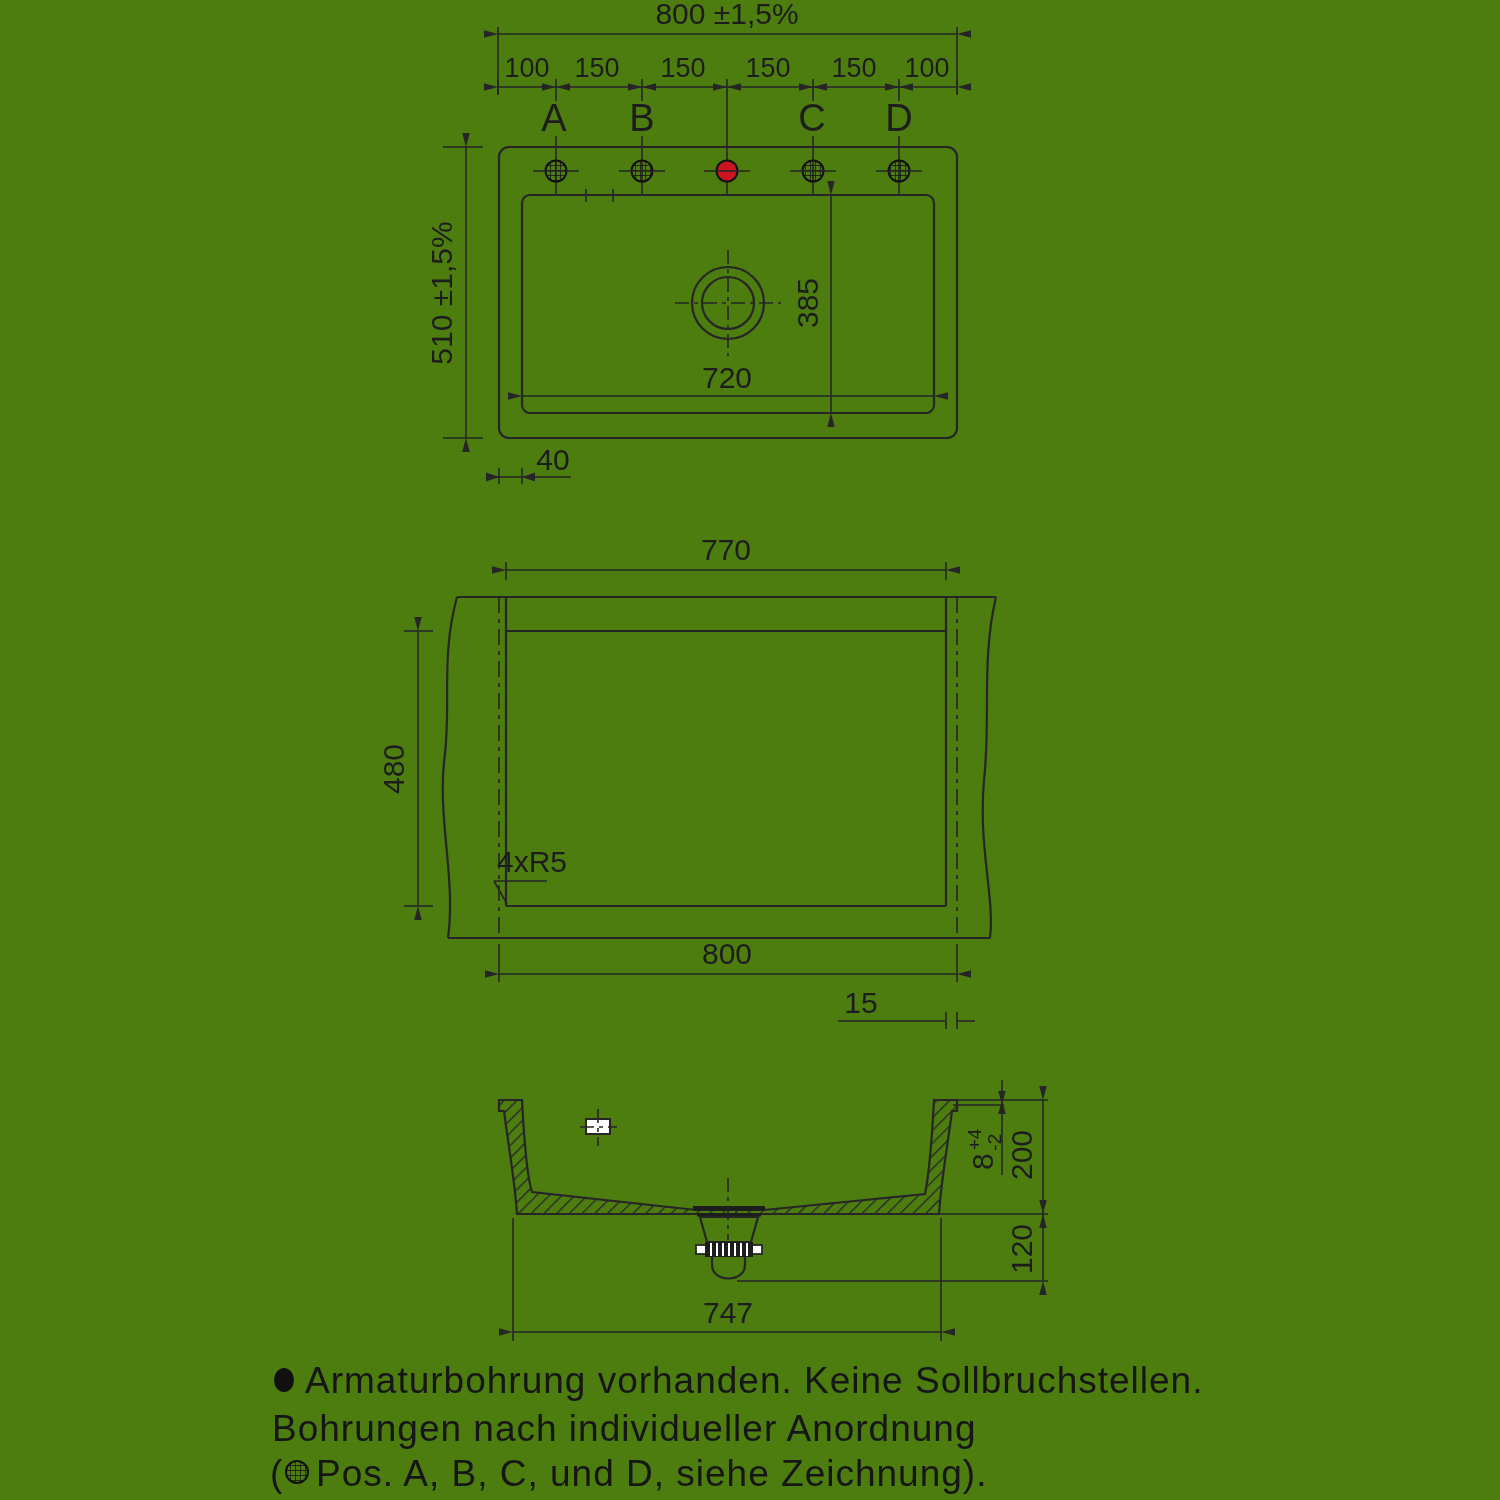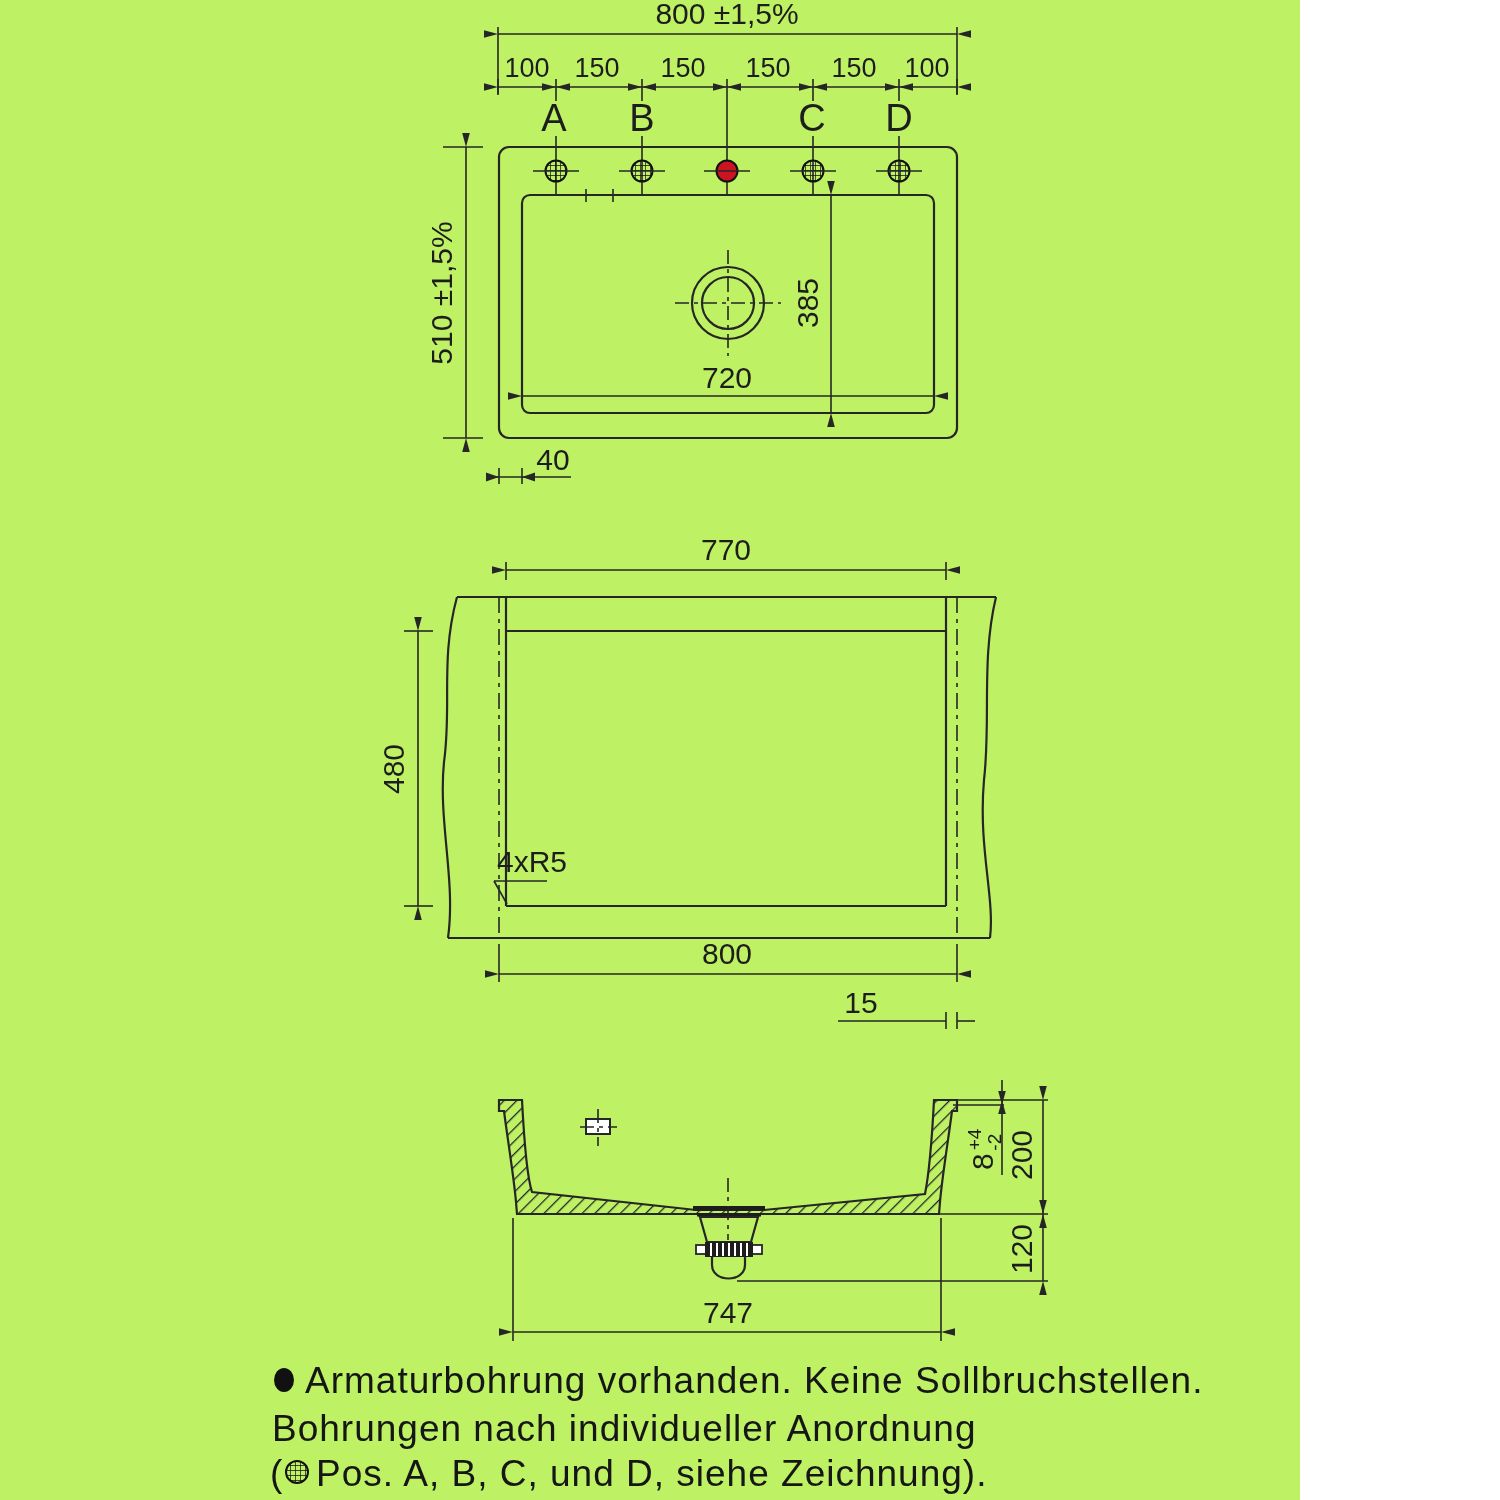--- a/index.html
+++ b/index.html
@@ -1,16 +1,16 @@
 <!DOCTYPE html>
 <html><head>
 <meta charset="utf-8">
 <style>
   html,body{margin:0;padding:0;background:#ffffff;}
-  .stage{width:1300px;height:1500px;background:#bef264;position:relative;}
+  .stage{width:1500px;height:1500px;background:#4d7c0f;position:relative;}
   svg{display:block;}
   .ln{stroke:#262626;stroke-width:2.2;fill:none;}
   .thin{stroke:#262626;stroke-width:1.6;fill:none;}
   .dash{stroke-dasharray:16 6 4 6;}
   .cdash{stroke-dasharray:14 5 4 5;}
   .dimtxt{font-family:"Liberation Sans",sans-serif;font-weight:300;font-size:30px;fill:#1d1d1d;}
   .dimsm{font-family:"Liberation Sans",sans-serif;font-weight:300;font-size:27px;fill:#1d1d1d;}
   .lbl{font-family:"Liberation Sans",sans-serif;font-weight:300;font-size:38px;fill:#1d1d1d;}
   .tol{font-family:"Liberation Sans",sans-serif;font-weight:300;font-size:19px;fill:#1d1d1d;}
   .note{font-family:"Liberation Sans",sans-serif;font-weight:300;font-size:37px;fill:#161616;letter-spacing:1px;}

